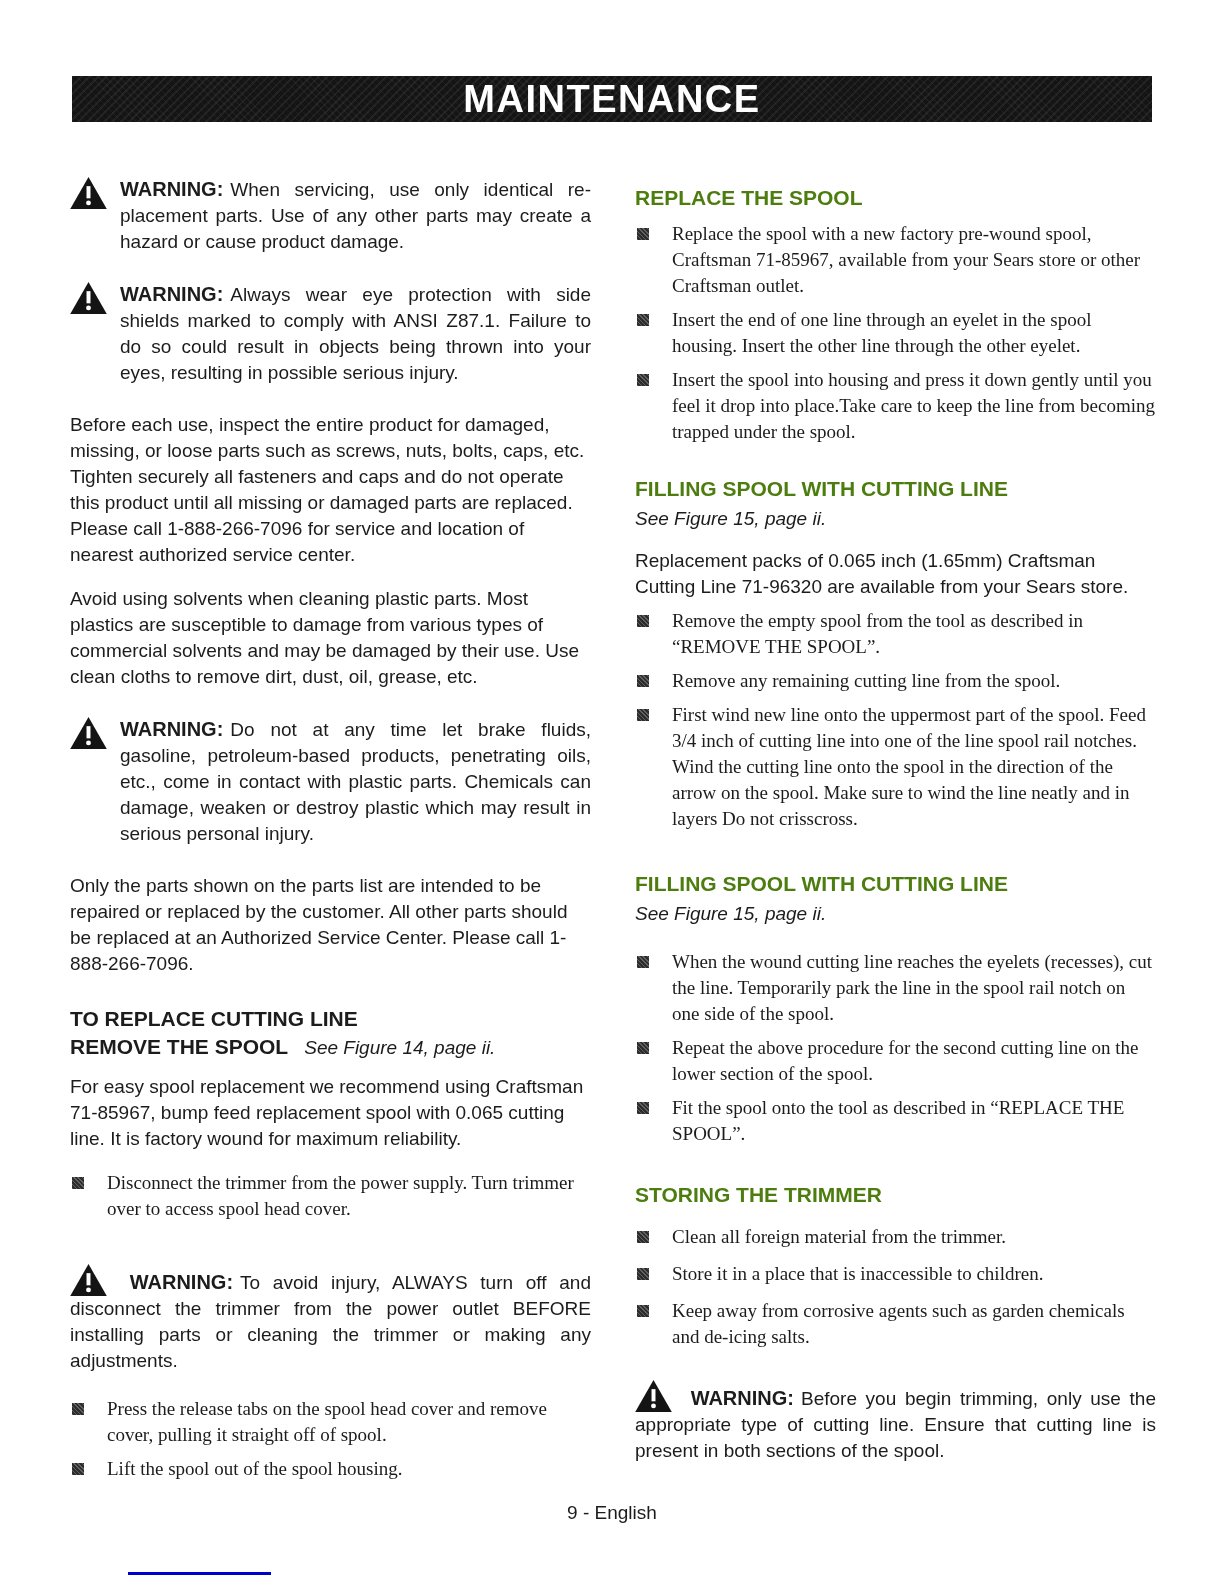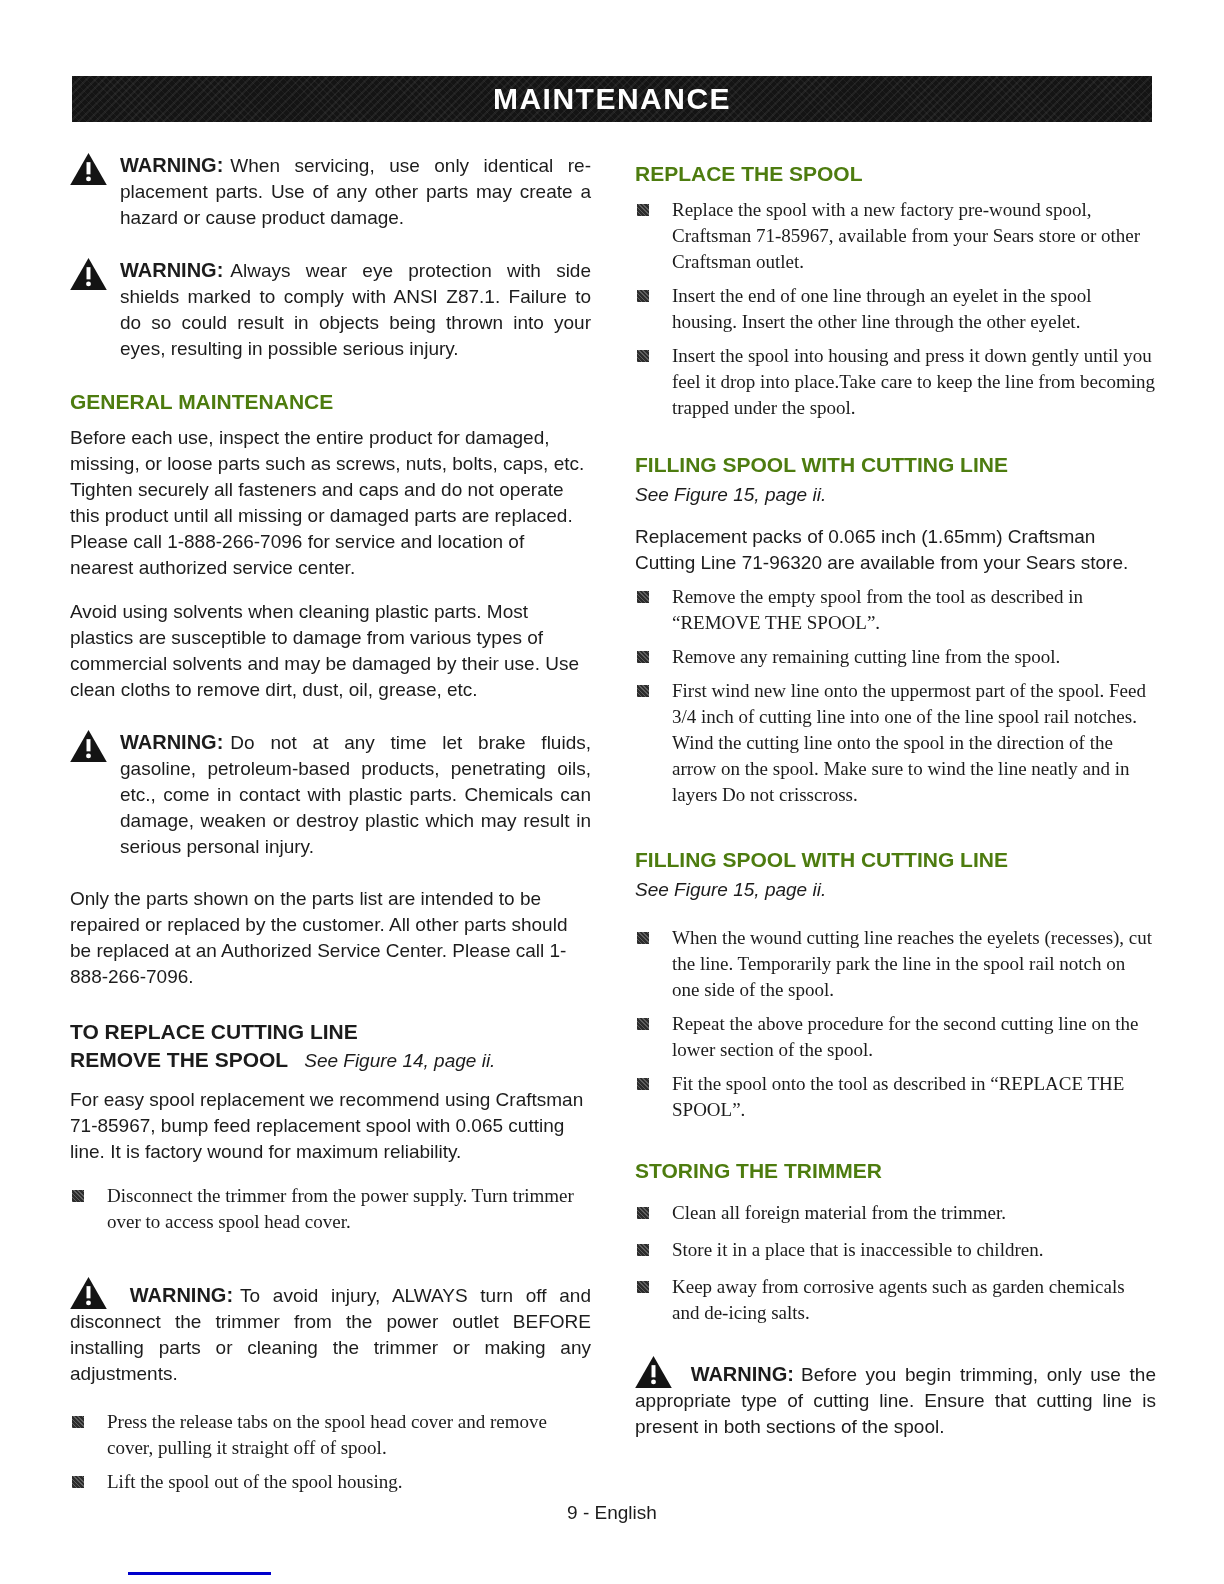--- a/index.html
+++ b/index.html
@@ -23,28 +23,28 @@
       repeating-linear-gradient(135deg, rgba(255,255,255,0.06) 0 2px, rgba(0,0,0,0) 2px 6px),
       repeating-linear-gradient(45deg, rgba(255,255,255,0.04) 0 1px, rgba(0,0,0,0) 1px 5px),
       #141414;
     display: flex;
     align-items: center;
     justify-content: center;
   }
   .banner-title {
     color: #ffffff;
     font-weight: bold;
-    font-size: 30px;
+    font-size: 38px;
     letter-spacing: 1.5px;
   }
 
   
   .cols {
     position: absolute;
-    top: 152px;
+    top: 176px;
     left: 70px;
     width: 1086px;
     display: flex;
     gap: 44px;
   }
   .col { width: 521px; font-size: 19px; line-height: 26px; }
 
   h2.sec-heading {
     font-size: 21px;
     line-height: 27px;
@@ -153,21 +153,20 @@
 
       <div class="warning">
         <svg class="warning-icon" viewBox="0 0 24 21">
           <path d="M12 0 L24 21 H0 Z" fill="#141414"></path>
           <rect x="10.7" y="6" width="2.6" height="8" fill="#ffffff"></rect>
           <circle cx="12" cy="17" r="1.6" fill="#ffffff"></circle>
         </svg>
         <span class="w-label">WARNING:</span><span>Always wear eye protection with side shields marked to comply with ANSI Z87.1. Failure to do so could result in objects being thrown into your eyes, resulting in possible serious injury.</span>
       </div>
 
-      <h2 class="sec-heading mt-34">GENERAL MAINTENANCE</h2>
       <p class="body-p">Before each use, inspect the entire product for damaged, missing, or loose parts such as screws, nuts, bolts, caps, etc.  Tighten securely all fasteners and caps and do not operate this product until all missing or damaged parts are replaced. Please call 1-888-266-7096 for service and location of nearest authorized service center.</p>
       <p class="body-p">Avoid using solvents when cleaning plastic parts. Most plastics are susceptible to damage from various types of commercial solvents and may be damaged by their use. Use clean cloths to remove dirt, dust, oil, grease, etc.</p>
 
       <div class="warning mt-26">
         <svg class="warning-icon" viewBox="0 0 24 21">
           <path d="M12 0 L24 21 H0 Z" fill="#141414"></path>
           <rect x="10.7" y="6" width="2.6" height="8" fill="#ffffff"></rect>
           <circle cx="12" cy="17" r="1.6" fill="#ffffff"></circle>
         </svg>
         <span class="w-label">WARNING:</span><span>Do not at any time let brake fluids, gasoline, petroleum-based products, penetrating oils, etc., come in contact with plastic parts. Chemicals can damage, weaken or destroy plastic which may result in serious personal injury.</span>

